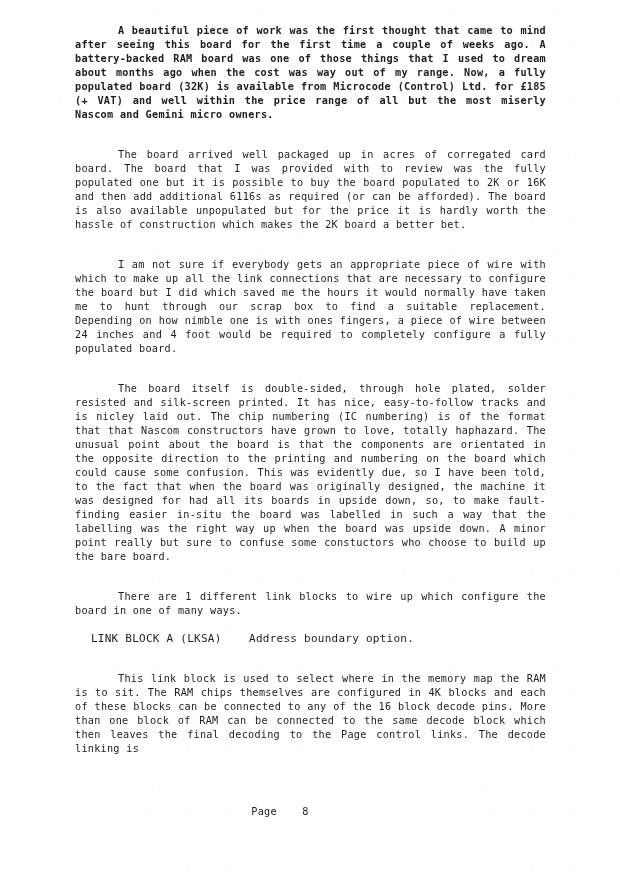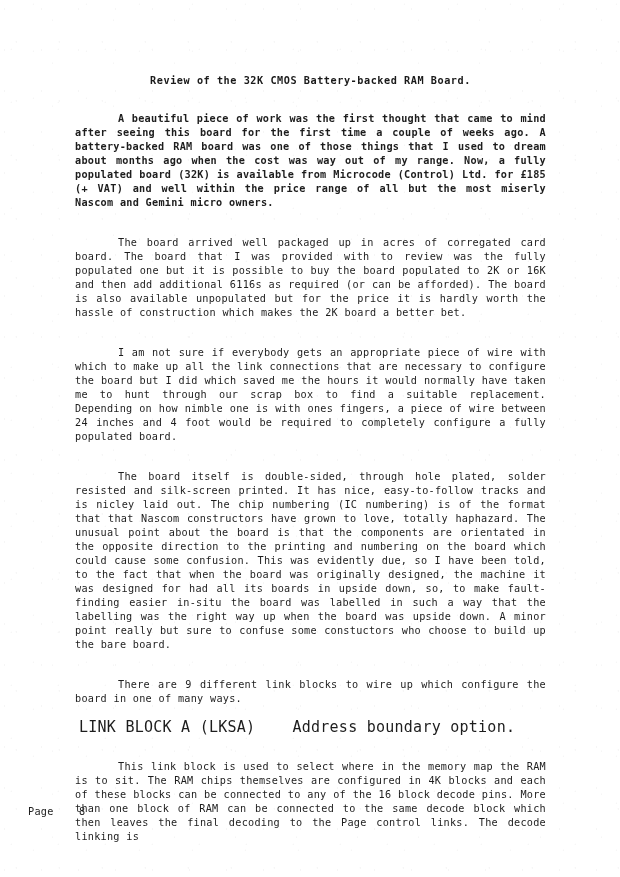--- a/index.html
+++ b/index.html
@@ -58,41 +58,40 @@
   .para.first-gap   { margin-top: 24px; font-weight: bold; }
   .para.gap         { margin-top: 26px; }
 
   .indent::before {
     content: "";
     display: inline-block;
     width: 43px;
   }
 
   .heading {
-    font-size: 15px;
+    font-size: 11px;
     line-height: 14px;
     letter-spacing: 0.25px;
     color: #1d1d1d;
-    margin: 4px;
+    margin: 16px;
     margin-top: 14px;
     white-space: pre;
     text-align: left;
   }
 
   .footer {
     position: absolute;
     left: 0;
     top: 806px;
     width: 560px;
-    text-align: left;
+    text-align: center;
     font-size: 10.2px;
     letter-spacing: 0.25px;
     color: #1d1d1d;
     white-space: pre;
-    padding-left: 28px;
   }
 
   
   #grain {
     position: absolute;
     inset: 0;
     pointer-events: none;
     opacity: 0.030;
     background-image:
       radial-gradient(circle at 12% 22%, #000 0.6px, transparent 1.1px),
@@ -103,31 +102,30 @@
     background-size: 37px 41px, 53px 47px, 43px 59px, 61px 43px, 47px 53px;
   }
 </style>
 </head>
 <body>
 
 <div id="page">
 
   <div id="doc">
 
-    <h1 class="title">Review of the 32K CMOS Battery-backed RAM Board.</h1>
 
     <p class="para indent first-gap">A beautiful piece of work was the first thought that came to mind after seeing this board for the first time a couple of weeks ago. A battery-backed RAM board was one of those things that I used to dream about months ago when the cost was way out of my range. Now, a fully populated board (32K) is available from Microcode (Control) Ltd. for £185 (+ VAT) and well within the price range of all but the most miserly Nascom and Gemini micro owners.</p>
 
     <p class="para indent gap">The board arrived well packaged up in acres of corregated card board. The board that I was provided with to review was the fully populated one but it is possible to buy the board populated to 2K or 16K and then add additional 6116s as required (or can be afforded). The board is also available unpopulated but for the price it is hardly worth the hassle of construction which makes the 2K board a better bet.</p>
 
     <p class="para indent gap">I am not sure if everybody gets an appropriate piece of wire with which to make up all the link connections that are necessary to configure the board but I did which saved me the hours it would normally have taken me to hunt through our scrap box to find a suitable replacement. Depending on how nimble one is with ones fingers, a piece of wire between 24 inches and 4 foot would be required to completely configure a fully populated board.</p>
 
     <p class="para indent gap">The board itself is double-sided, through hole plated, solder resisted and silk-screen printed. It has nice, easy-to-follow tracks and is nicley laid out. The chip numbering (IC numbering) is of the format that that Nascom constructors have grown to love, totally haphazard. The unusual point about the board is that the components are orientated in the opposite direction to the printing and numbering on the board which could cause some confusion. This was evidently due, so I have been told, to the fact that when the board was originally designed, the machine it was designed for had all its boards in upside down, so, to make fault-finding easier in-situ the board was labelled in such a way that the labelling was the right way up when the board was upside down. A minor point really but sure to confuse some constuctors who choose to build up the bare board.</p>
 
-    <p class="para indent gap">There are 9 different link blocks to wire up which configure the board in one of many ways.</p>
+    <p class="para indent gap">There are 1 different link blocks to wire up which configure the board in one of many ways.</p>
 
     <p class="heading">LINK BLOCK A (LKSA)    Address boundary option.</p>
 
     <p class="para indent gap">This link block is used to select where in the memory map the RAM is to sit. The RAM chips themselves are configured in 4K blocks and each of these blocks can be connected to any of the 16 block decode pins. More than one block of RAM can be connected to the same decode block which then leaves the final decoding to the Page control links. The decode linking is</p>
 
   </div>
 
   <div class="footer">Page    8</div>
 
   <div id="grain"></div>

